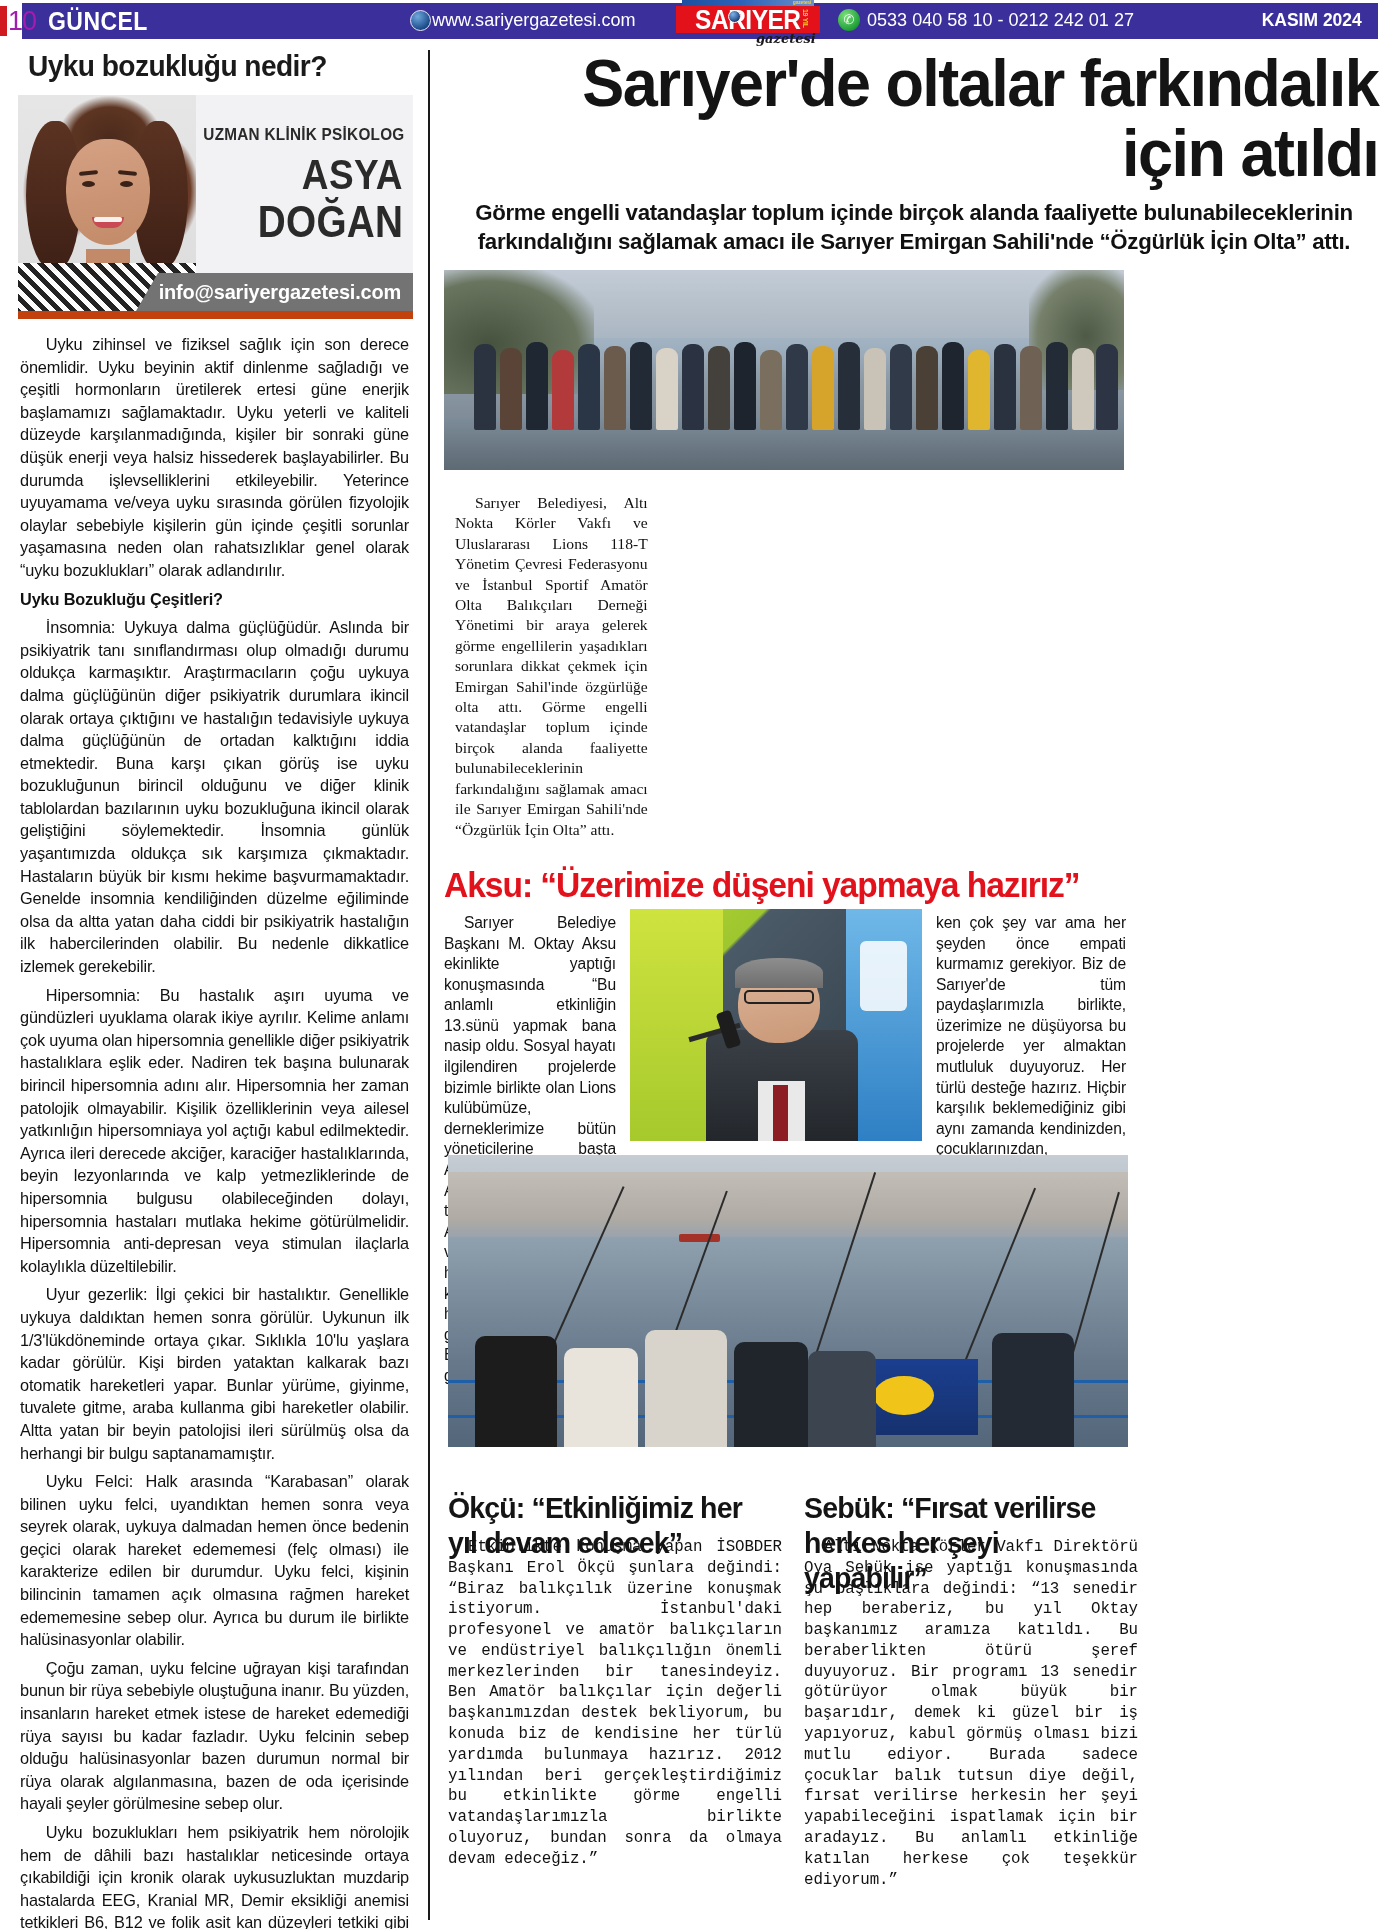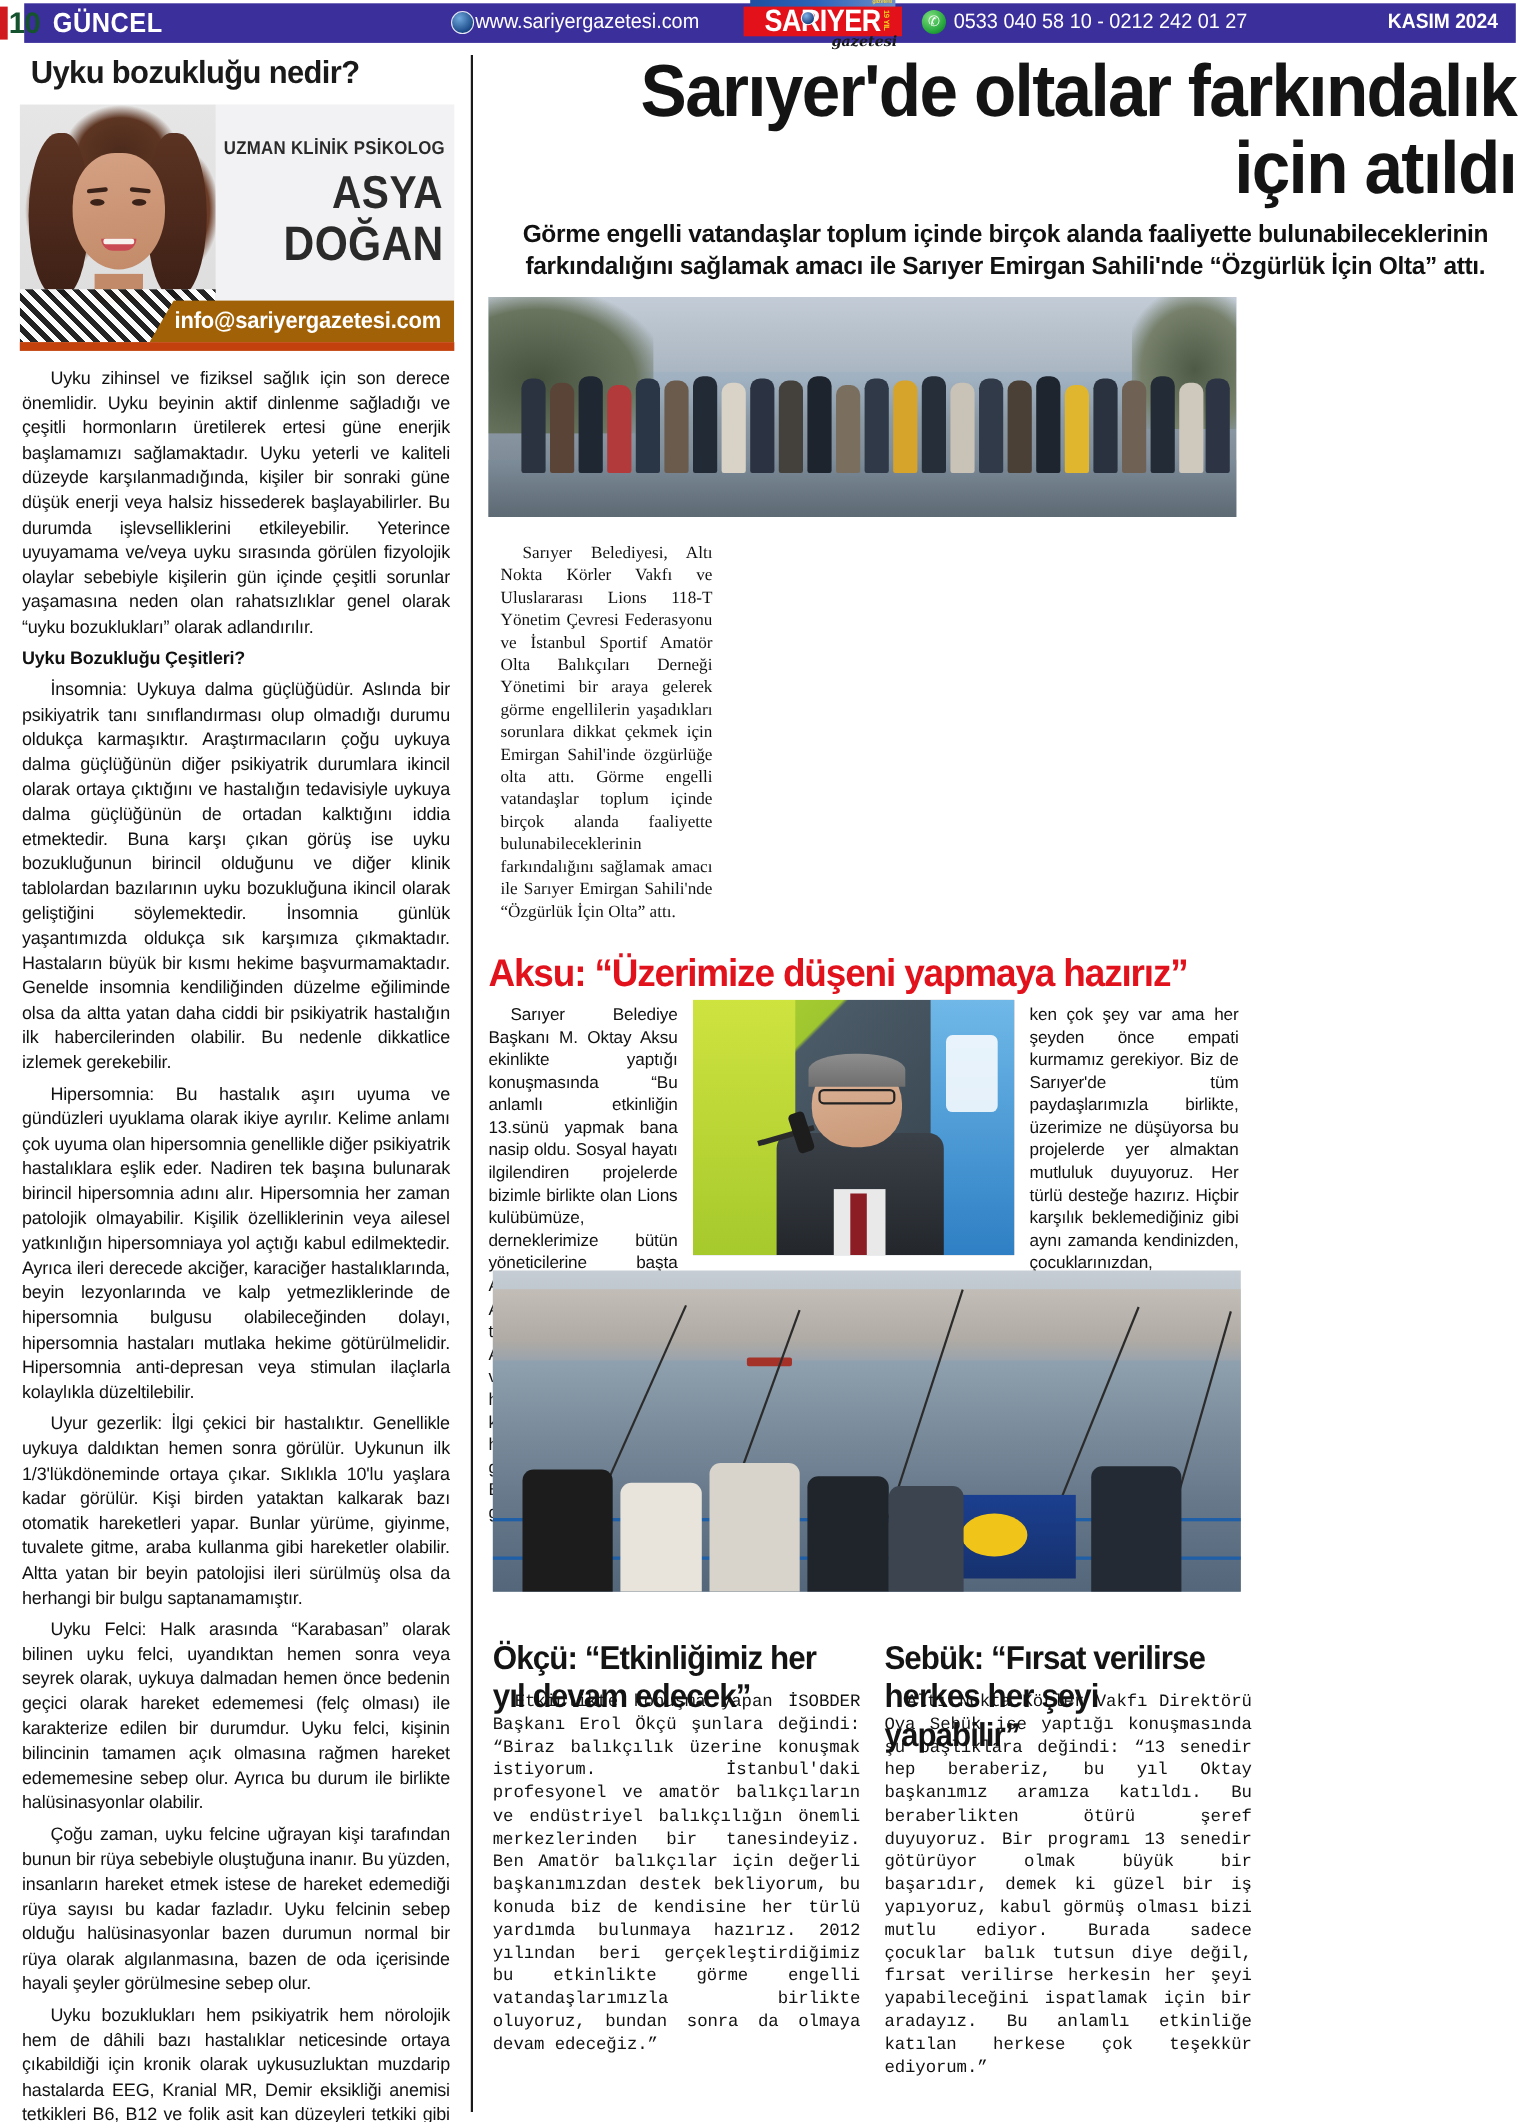--- a/index.html
+++ b/index.html
@@ -17,21 +17,21 @@
   
   .masthead {
     position:absolute; left:0; top:0; width:1400px; height:42px;
   }
   .mh-bar {
     position:absolute; left:22px; top:3px; width:1356px; height:36px;
     background:#3b2f9c;
   }
   .mh-pagenum {
     position:absolute; left:8px; top:4px;
-    font-size:27px; font-weight:bold; color:#14532d;
+    font-size:27px; font-weight:normal; color:#a21caf;
     letter-spacing:-1px; line-height:34px;
   }
   .mh-redtick {
     position:absolute; left:0px; top:6px; width:7px; height:30px;
     background:#d11a1f;
   }
   .mh-section {
     position:absolute; left:48px; top:5px;
     font-size:25px; font-weight:bold; color:#ffffff;
     letter-spacing:0.5px; line-height:32px;
@@ -173,21 +173,21 @@
     transform:scaleX(0.88); transform-origin:right center;
   }
   .author-last {
     position:absolute; right:10px; top:104px;
     font-size:44px; font-weight:bold; color:#2a2a2a;
     letter-spacing:0.3px; text-align:right; line-height:46px;
     transform:scaleX(0.88); transform-origin:right center;
   }
   .author-email {
     position:absolute; left:118px; bottom:0px; width:277px; height:38px;
-    background:#a16207; clip-path:polygon(22px 0, 100% 0, 100% 100%, 0 100%);
+    background:#737373; clip-path:polygon(22px 0, 100% 0, 100% 100%, 0 100%);
   }
   .author-email span {
     position:absolute; right:12px; top:7px;
     color:#ffffff; font-size:21px; font-weight:bold;
     letter-spacing:-0.2px;
     transform:scaleX(0.95); transform-origin:right center;
   }
 
   .l-body { margin-top:14px; padding:0 2px; }
   .l-body p {

